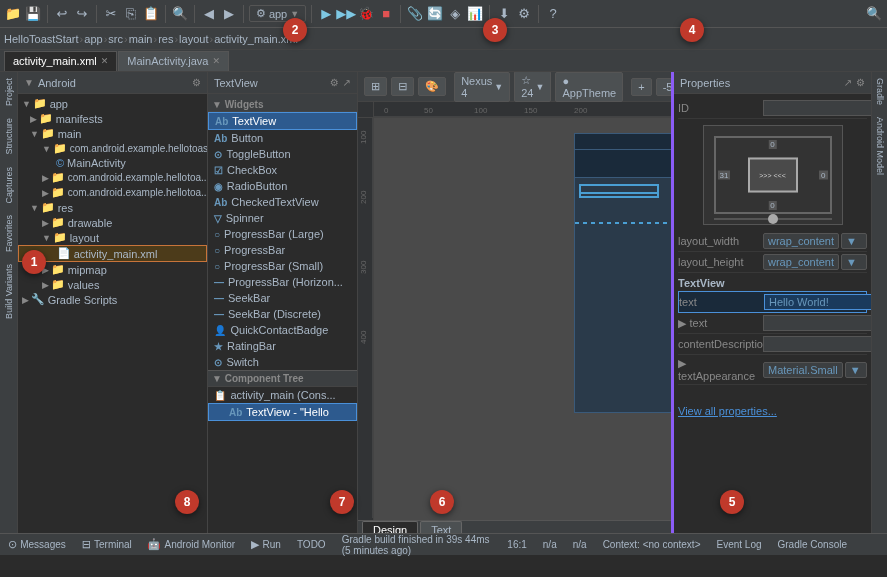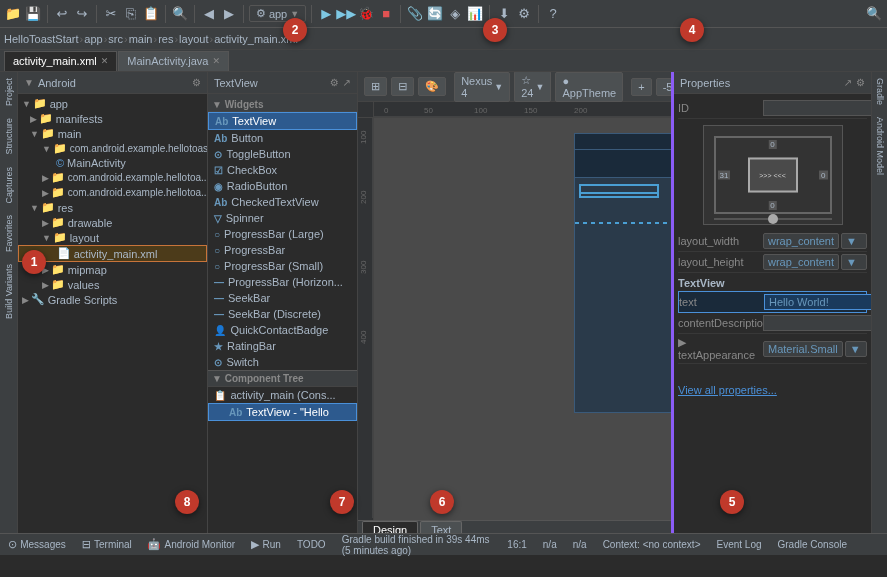--- a/index.html
+++ b/index.html
@@ -780,20 +780,24 @@
           </div>
         </div>
 
         <div class="props-section">TextView</div>
 
         <div class="prop-row text-highlighted-row">
           <span class="prop-label">text</span>
           <input type="text" style="flex: 1 1 0%; background: rgb(26, 58, 92); border: 1px solid rgb(74, 144, 217); color: rgb(104, 151, 187); font-size: 11px; padding: 1px 4px;" value="Hello World!">
         </div>
 
+        <div class="prop-row">
+          <span class="prop-label">▶ text</span>
+          <input type="text" style="flex: 1 1 0%; background: rgb(60, 63, 65); border: 1px solid rgb(85, 85, 85); color: rgb(169, 183, 198); font-size: 11px; padding: 1px 4px;">
+        </div>
 
         <div class="prop-row">
           <span class="prop-label">contentDescription</span>
           <input type="text" style="flex: 1 1 0%; background: rgb(60, 63, 65); border: 1px solid rgb(85, 85, 85); color: rgb(169, 183, 198); font-size: 11px; padding: 1px 4px;">
         </div>
 
         <div class="prop-row">
           <span class="prop-label">▶ textAppearance</span>
           <div class="prop-value-select">
             <span>Material.Small</span>

